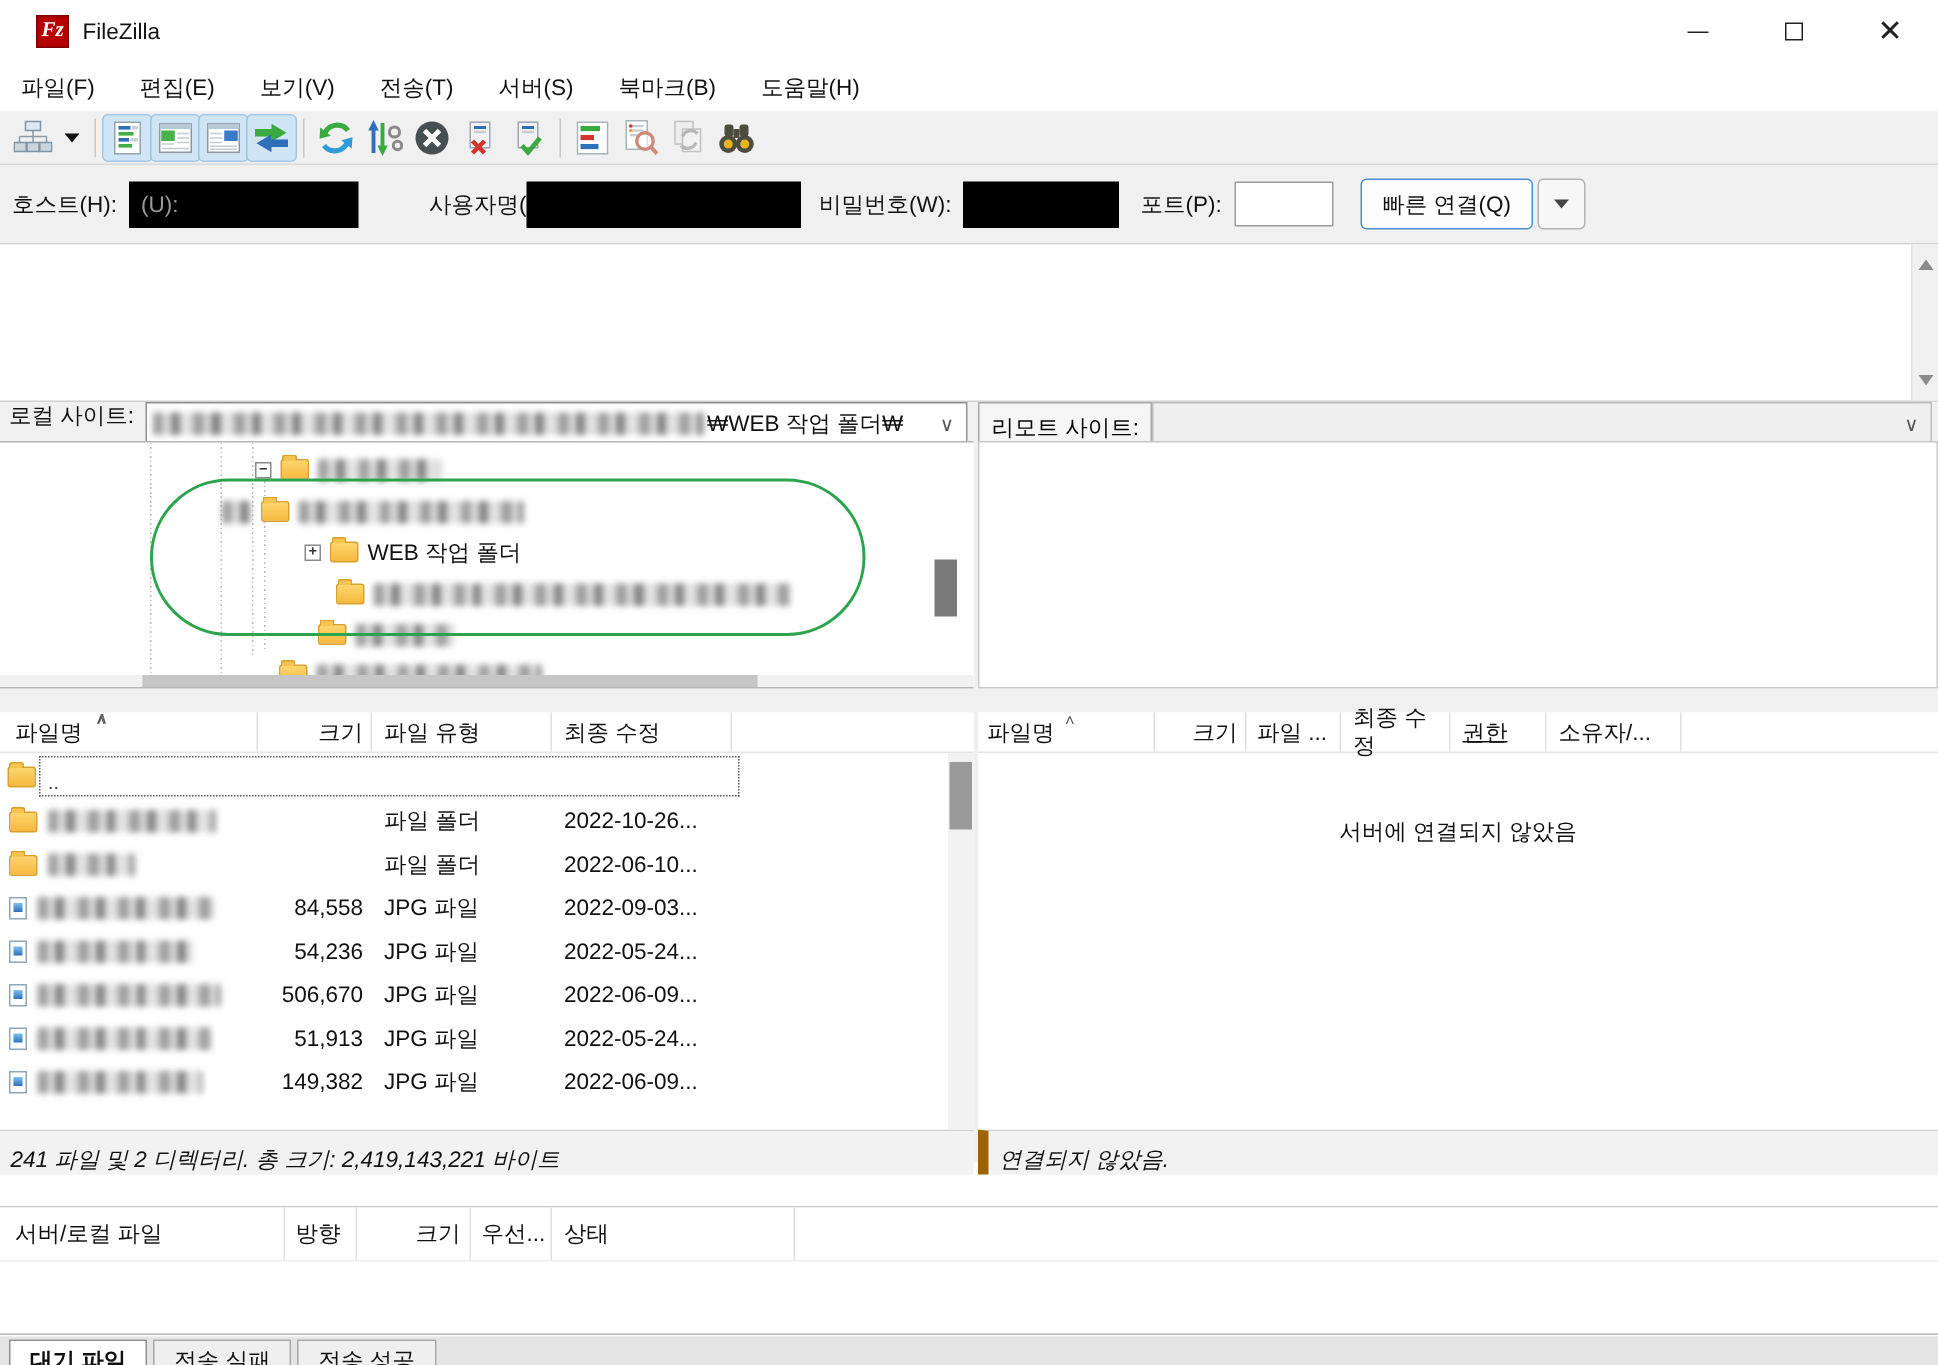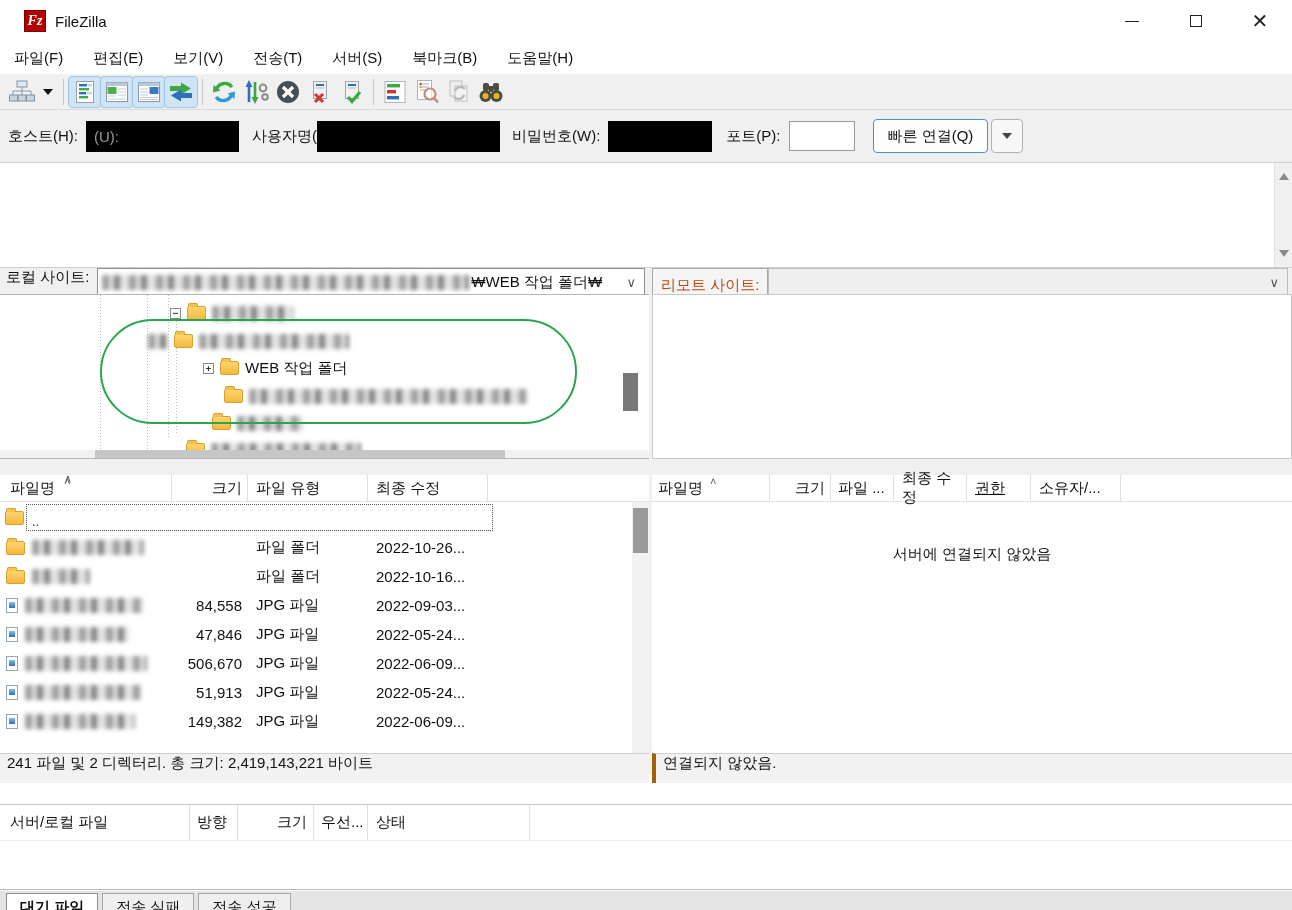--- a/index.html
+++ b/index.html
@@ -36,21 +36,21 @@
               border-top:6px solid #111; }
 
   
   .quickbar { position:absolute; left:0; top:110px; width:100%; height:53px; background:#f0f0f0;
               border-bottom:1px solid #d0d0d0; display:flex; align-items:center; padding-left:8px; }
   .q-label { margin-right:8px; white-space:nowrap; }
   .redact { background:#000; height:31px; display:flex; align-items:center; }
   .redact-host { width:153px; margin-right:13px; color:#9a9a9a; padding-left:8px; }
   .redact-user { width:183px; margin-right:12px; }
   .redact-pass { width:104px; margin-right:14px; }
-  .user-label { margin-right:0; }
+  .user-label { margin-right:0;margin-left:34px; }
   .port-input { width:66px; height:30px; background:#fff; border:1px solid #999; margin-right:18px; }
   .qc-btn { height:34px; padding:0 14px; background:#fdfdfd; border:1.5px solid #4a8fd2; border-radius:4px;
             display:flex; align-items:center; margin-right:3px; }
   .qc-dd { width:32px; height:34px; background:#f7f7f7; border:1px solid #b2b2b2; border-radius:4px;
            display:flex; align-items:center; justify-content:center; }
   .qc-dd .dd-arrow { border-top-color:#444; }
 
   
   .logarea { position:absolute; left:0; top:163px; width:100%; height:105px; background:#fff;
              border-bottom:1px solid #d0d0d0; }
@@ -61,21 +61,21 @@
 
   
   .panels { position:absolute; left:0; top:268px; width:100%; height:507px; background:#f0f0f0; }
   .panel-left  { position:absolute; left:0; top:0; width:649px; height:100%; }
   .panel-right { position:absolute; left:652px; top:0; width:640px; height:100%; }
 
   .site-row { height:26px; display:flex; padding:0 4px 0 6px; background:#f0f0f0; }
   .combo { flex:1; height:28px; background:#fff; border:1px solid #8f8f8f; display:flex; align-items:center; padding:0 4px; }
   .combo .chev { margin-left:auto; color:#555; font-size:13px; padding-right:4px; }
   .combo-disabled { background:#efefef; border:1px solid #bdbdbd; }
-  .remote-label-box { border:1px solid #a8a8a8; background:#f5f5f5; color:#c2410c; height:34px;
+  .remote-label-box { border:1px solid #a8a8a8; background:#f5f5f5; color:#000000; height:34px;
                       display:flex; align-items:center; padding:0 8px; }
   .blur { filter:blur(2px); opacity:.85; border-radius:1px; height:15px;
           background:repeating-linear-gradient(90deg,#8f8f8f 0 7px,#d9d9d9 7px 12px,#6f6f6f 12px 18px,#dedede 18px 27px); }
 
   .treebox { position:relative; height:165px; background:#fff; border-top:1px solid #b5b5b5;
              border-bottom:1px solid #b5b5b5; overflow:hidden; }
   .remote-empty { position:relative; height:165px; background:#fff; border:1px solid #c9c9c9; }
   .tree-dotline { position:absolute; top:0; bottom:8px; width:1px;
         background:repeating-linear-gradient(180deg,#bbb 0 1px,transparent 1px 3px); }
   .trow { position:absolute; display:flex; align-items:center; gap:6px; height:24px; }
@@ -114,23 +114,23 @@
   .list-vtrack { position:absolute; right:0; top:27px; bottom:0; width:17px; background:#f2f2f2; }
 
   .r-name { width:118px; padding-left:6px; display:flex; align-items:center; }
   .r-size { width:61px; justify-content:flex-end; padding-right:5px; }
   .r-type { width:63px; padding-left:7px; }
   .r-date { width:73px; padding-left:8px; }
   .r-perm { width:64px; padding-left:8px;text-decoration:underline; }
   .r-owner{ width:90px; padding-left:8px;align-items:center; }
   .not-connected-msg { position:absolute; left:0; right:0; top:70px; text-align:center; color:#111; }
 
-  .status-row { height:30px; background:#f2f2f2; border-top:1px solid #cfcfcf; display:flex; align-items:flex-start;
-                padding-left:7px; }
-  .panel-right .status-row { border-left:4px solid #a16207; }
+  .status-row { height:30px; background:#f2f2f2; border-top:1px solid #cfcfcf; display:flex; align-items:flex-end;
+                padding-left:7px;font-style:italic; }
+  .panel-right .status-row { border-left:7px solid #a16207; }
 
   
   .queue { position:absolute; left:0; top:804px; width:100%; height:91px; background:#fff; border-top:1px solid #c8c8c8; }
   .qheader { display:flex; height:36px; align-items:center; background:#fff; border-bottom:1px solid #ececec; }
   .q-c1 { width:190px; padding-left:10px; }
   .q-c2 { width:48px; padding-left:7px; }
   .q-c3 { width:180px; padding-left:8px; }
   .q-c4 { width:76px; justify-content:flex-end; padding-right:6px; }
   .q-c5 { width:54px; padding-left:7px; }
   .q-c6 { width:162px; padding-left:8px; }
@@ -449,37 +449,37 @@
           <div class="c-type">파일 폴더</div>
           <div class="c-date">2022-10-26...</div>
         </div>
         <div class="frow">
           <div class="c-name">
               <span class="icon-folder"></span>
               <span class="blur" style="width:58px;"></span>
             </div>
           <div class="c-size"></div>
           <div class="c-type">파일 폴더</div>
-          <div class="c-date">2022-10-16...</div>
+          <div class="c-date">2022-06-10...</div>
         </div>
         <div class="frow">
           <div class="c-name">
               <span class="icon-image"></span>
               <span class="blur" style="width:118px;"></span>
             </div>
           <div class="c-size">84,558</div>
           <div class="c-type">JPG 파일</div>
           <div class="c-date">2022-09-03...</div>
         </div>
         <div class="frow">
           <div class="c-name">
               <span class="icon-image"></span>
               <span class="blur" style="width:104px;"></span>
             </div>
-          <div class="c-size">47,846</div>
+          <div class="c-size">54,236</div>
           <div class="c-type">JPG 파일</div>
           <div class="c-date">2022-05-24...</div>
         </div>
         <div class="frow">
           <div class="c-name">
               <span class="icon-image"></span>
               <span class="blur" style="width:122px;"></span>
             </div>
           <div class="c-size">506,670</div>
           <div class="c-type">JPG 파일</div>

